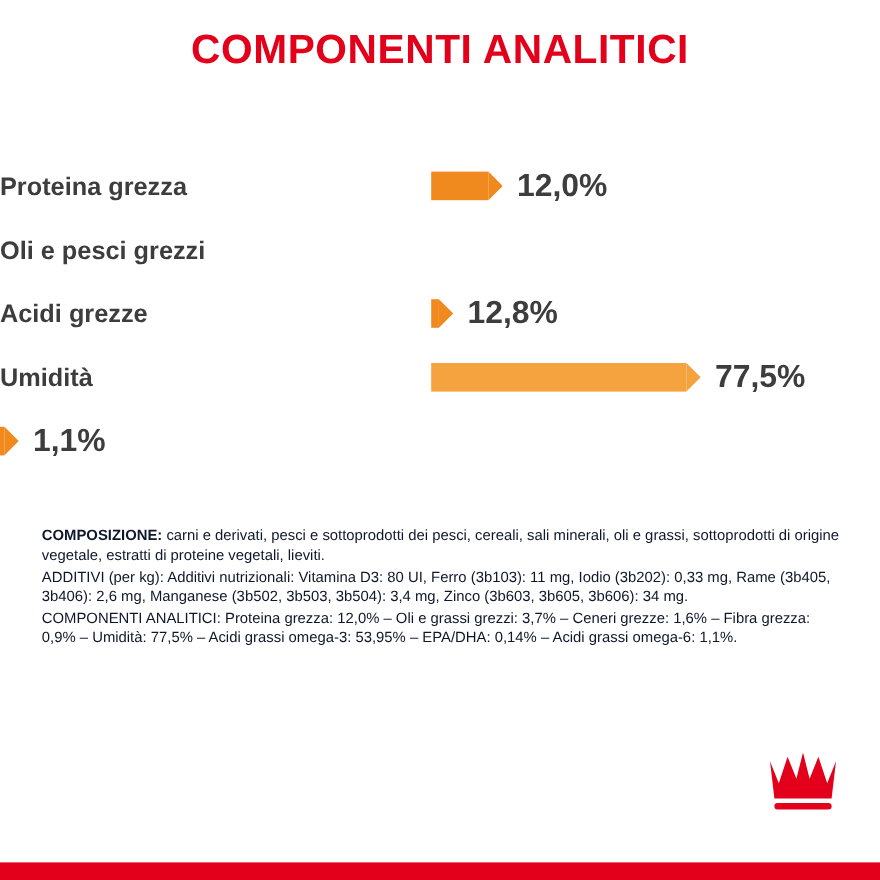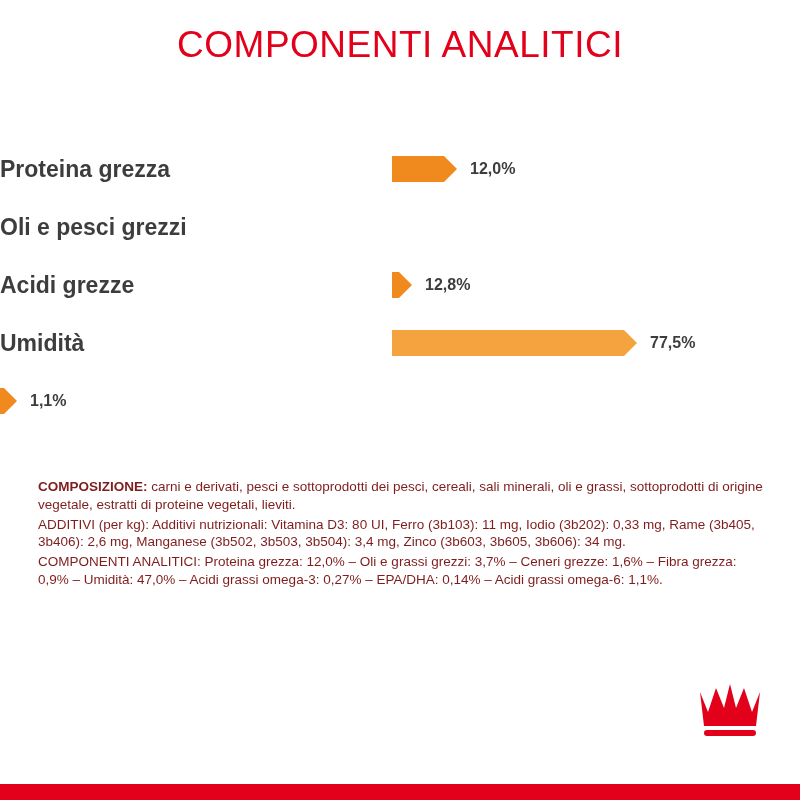--- a/index.html
+++ b/index.html
@@ -21,21 +21,21 @@
     box-sizing: border-box;
   }
   .title {
     position: absolute;
     top: 24px;
     left: 0;
     width: 800px;
     text-align: center;
     color: #e2001a;
     font-size: 37px;
-    font-weight: normal;
+    font-weight: bold;
     letter-spacing: 0.5px;
   }
   .chart {
     position: absolute;
     top: 140px;
     left: 0;
     width: 800px;
   }
   .row {
     display: flex;
@@ -74,31 +74,31 @@
     border-left: 13px solid #f08a1e;
   }
   .bar.light {
     background: #f5a33f;
   }
   .bar.light::after {
     border-left-color: #f5a33f;
   }
   .bar-value {
     margin-left: 26px;
-    font-size: 16px;
+    font-size: 29px;
     font-weight: bold;
     color: #3d3d3d;
     white-space: nowrap;
   }
   .composition {
     position: absolute;
     top: 478px;
     left: 38px;
     width: 730px;
-    color: #7f1d1d;
+    color: #0f172a;
     font-size: 13.5px;
     line-height: 1.32;
   }
   .composition p {
     margin: 0 0 2px 0;
   }
   .composition .lead {
     font-weight: bold;
   }
   .logo {
@@ -159,21 +159,21 @@
         <div class="bar" style="width:4px"></div>
         <div class="bar-value">1,1%</div>
       </div>
     </div>
 
   </div>
 
   <div class="composition">
     <p><span class="lead">COMPOSIZIONE:</span><span> carni e derivati, pesci e sottoprodotti dei pesci, cereali, sali minerali, oli e grassi, sottoprodotti di origine vegetale, estratti di proteine vegetali, lieviti.</span></p>
     <p>ADDITIVI (per kg): Additivi nutrizionali: Vitamina D3: 80 UI, Ferro (3b103): 11 mg, Iodio (3b202): 0,33 mg, Rame (3b405, 3b406): 2,6 mg, Manganese (3b502, 3b503, 3b504): 3,4 mg, Zinco (3b603, 3b605, 3b606): 34 mg.</p>
-    <p>COMPONENTI ANALITICI: Proteina grezza: 12,0% – Oli e grassi grezzi: 3,7% – Ceneri grezze: 1,6% – Fibra grezza: 0,9% – Umidità: 47,0% – Acidi grassi omega-3: 0,27% – EPA/DHA: 0,14% – Acidi grassi omega-6: 1,1%.</p>
+    <p>COMPONENTI ANALITICI: Proteina grezza: 12,0% – Oli e grassi grezzi: 3,7% – Ceneri grezze: 1,6% – Fibra grezza: 0,9% – Umidità: 77,5% – Acidi grassi omega-3: 53,95% – EPA/DHA: 0,14% – Acidi grassi omega-6: 1,1%.</p>
   </div>
 
   <svg class="logo" viewBox="0 0 72 62">
     <g fill="#e2001a">
       <path d="M6 10 L14 30 L22 6 L30 26 L36 2 L42 26 L50 6 L58 30 L66 10 L62 44 L10 44 Z"></path>
       <rect x="10" y="48" width="52" height="6" rx="3"></rect>
     </g>
   </svg>
 
   <div class="footer-bar"></div>

